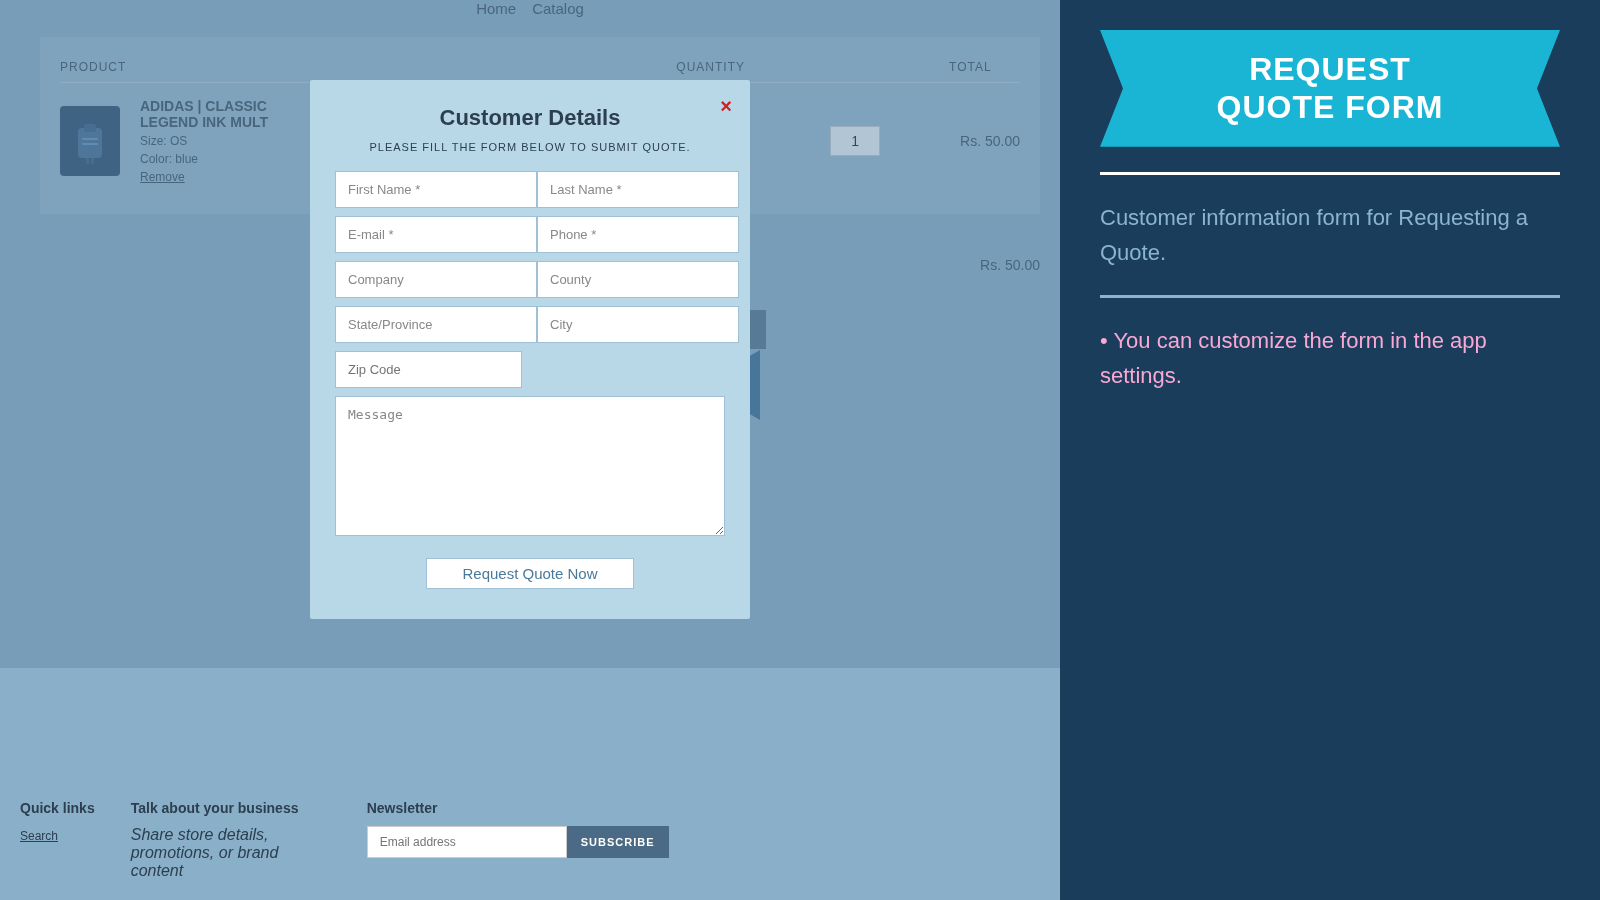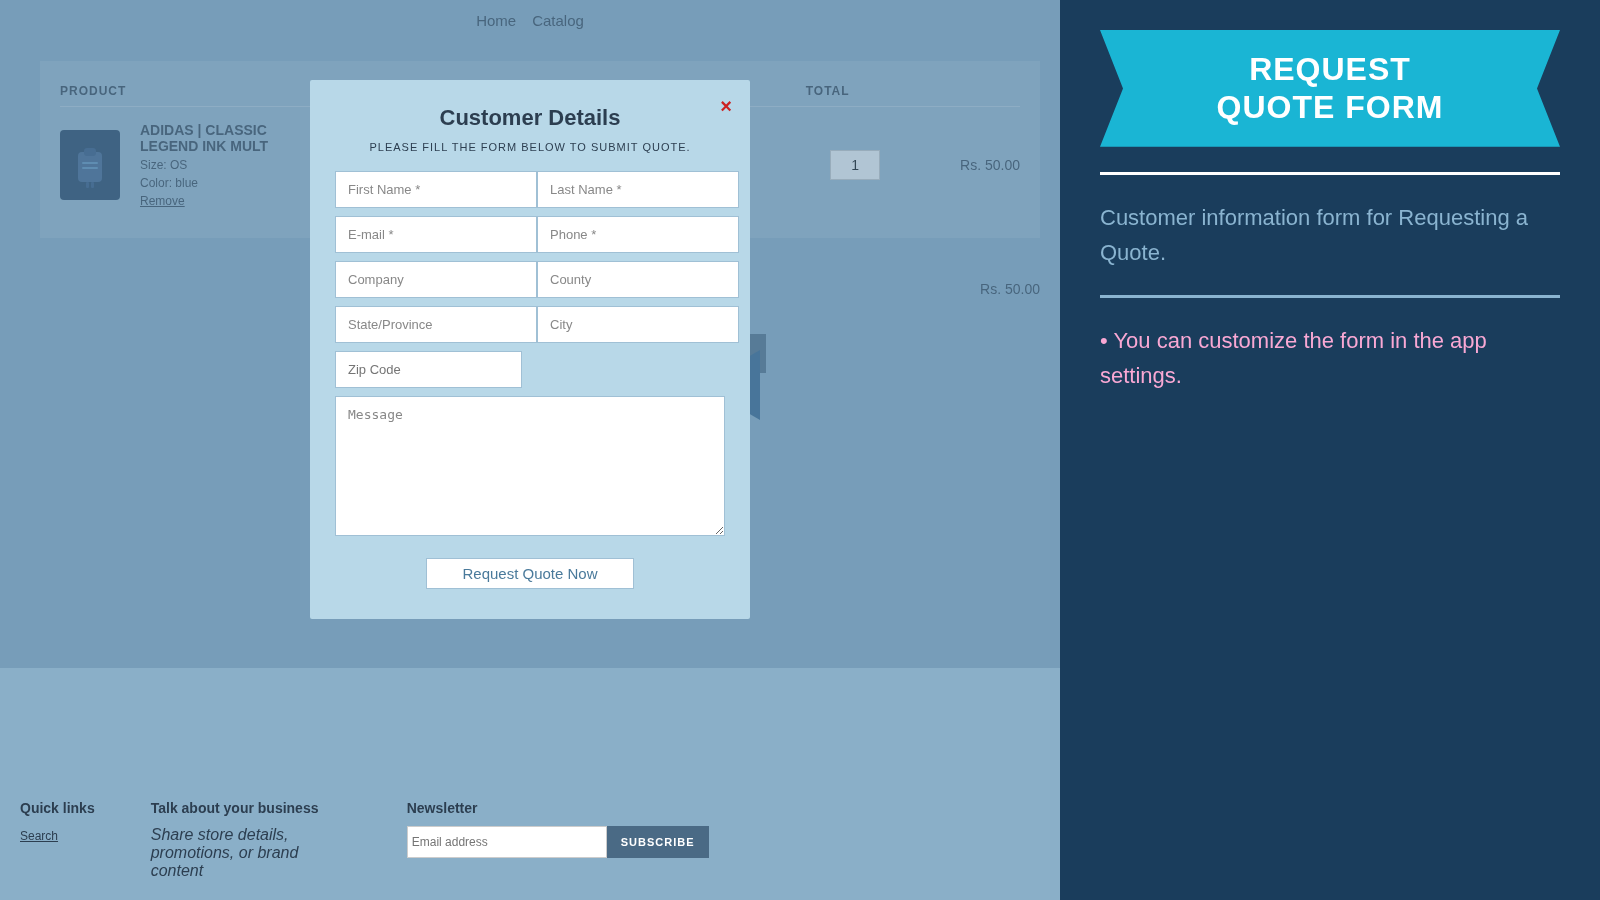--- a/index.html
+++ b/index.html
@@ -19,21 +19,21 @@
       width: 1060px;
       height: 900px;
       background: #8aafc8;
     }
 
     
     .nav {
       display: flex;
       justify-content: center;
       gap: 16px;
-      padding: 12px 0;
+      padding: 0 0;
       background: #8aafc8;
     }
     .nav a {
       color: #2c3e50;
       text-decoration: none;
       font-size: 15px;
     }
 
     
     .main-content {
@@ -41,24 +41,24 @@
     }
 
     .product-section {
       background: rgba(255,255,255,0.15);
       padding: 15px 20px;
       margin: 0 20px;
     }
 
     .product-header {
       display: flex;
-      gap: 48px;
+      gap: 120px;
       padding: 8px 0;
       font-size: 12px;
-      font-weight: bold;
+      font-weight: normal;
       color: #2c3e50;
       letter-spacing: 1px;
       border-bottom: 1px solid rgba(255,255,255,0.3);
     }
 
     .product-row {
       display: flex;
       align-items: center;
       gap: 20px;
       padding: 15px 0;
@@ -174,21 +174,21 @@
     }
 
     
     .footer {
       position: absolute;
       bottom: 0;
       left: 0;
       width: 1060px;
       padding: 20px;
       display: flex;
-      gap: 56px;
+      gap: 36px;
       background: #8aafc8;
     }
 
     .footer-col h4 {
       font-size: 14px;
       font-weight: bold;
       color: #2c3e50;
       margin-bottom: 10px;
     }
 
@@ -205,21 +205,21 @@
     }
 
     .newsletter-input {
       display: flex;
       gap: 0;
       margin-top: 8px;
     }
 
     .newsletter-input input {
       border: 1px solid #ccc;
-      padding: 8px 4px;
+      padding: 8px 12px;
       font-size: 12px;
       width: 200px;
       background: white;
     }
 
     .newsletter-input button {
       background: #4a6a85;
       color: white;
       border: none;
       padding: 8px 14px;

